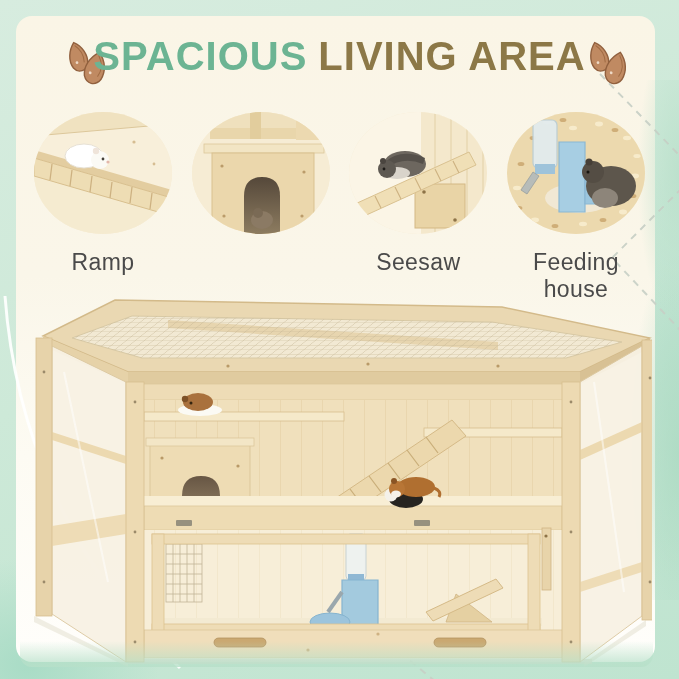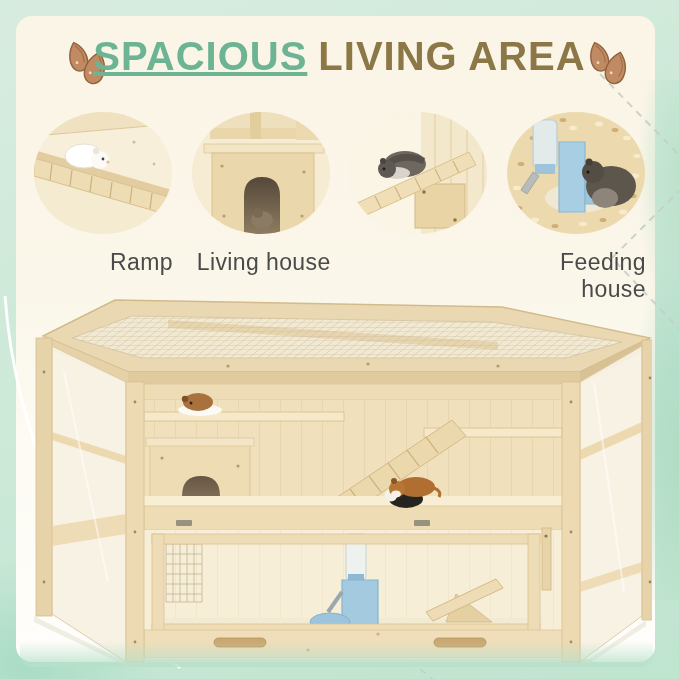--- a/index.html
+++ b/index.html
@@ -24,27 +24,27 @@
   .wash-bottom{
     position:absolute;left:20px;right:26px;bottom:12px;height:26px;pointer-events:none;
     background:linear-gradient(to top, rgba(183,224,201,.85), rgba(183,224,201,0));
     border-radius:0 0 12px 12px;
   }
   .deco{position:absolute;left:0;top:0;}
   .title{
     position:absolute;top:34px;left:0;width:100%;text-align:center;
     font-size:40px;font-weight:bold;letter-spacing:1px;white-space:nowrap;
   }
-  .title .t1{color:#6cb493;margin-right:11px;text-decoration:underline;}
+  .title .t1{color:#6cb493;margin-right:11px;}
   .title .t2{color:#8c7847;}
   .seeds{position:absolute;width:48px;height:46px;}
   .seeds.left{left:64px;top:40px;}
   .seeds.right{left:585px;top:40px;}
   .features{position:absolute;left:33px;top:112px;width:613px;display:flex;justify-content:space-between;}
-  .feature{width:140px;text-align:right;}
+  .feature{width:140px;text-align:center;}
   .photo{width:138px;height:122px;border-radius:50%;overflow:hidden;background:#f6ecd4;margin:0 auto;}
   .feature-label{margin-top:15px;font-size:23px;color:#4a4a4a;letter-spacing:.4px;}
   .cage{position:absolute;left:28px;top:282px;}
 </style>
 </head>
 <body>
 
 <div class="canvas">
 
   <div class="panel"></div>
@@ -140,21 +140,20 @@
           <rect x="20" y="41" width="102" height="81" fill="#ebd7ac" stroke="#d9c190" stroke-width="1"></rect>
           <path d="M52 122 V84 Q52 65 70 65 Q88 65 88 84 V122 Z" fill="url(#archG)"></path>
           <ellipse cx="70" cy="108" rx="11" ry="9" fill="#8b7a64"></ellipse>
           <circle cx="66" cy="101" r="5" fill="#7a6a55"></circle>
           <circle cx="30" cy="54" r="1.6" fill="#bb9c6a"></circle>
             <circle cx="112" cy="60" r="1.6" fill="#bb9c6a"></circle>
           <circle cx="32" cy="104" r="1.6" fill="#bb9c6a"></circle>
             <circle cx="110" cy="104" r="1.6" fill="#bb9c6a"></circle>
         </svg>
       </div>
-      <div class="feature-label">Living house</div>
     </div>
 
     <div class="feature">
       <div class="photo">
         <svg width="138" height="122" viewBox="0 0 138 122">
           <rect width="138" height="122" fill="#fbf5e6"></rect>
           <rect x="72" y="0" width="66" height="122" fill="#f4e8cc"></rect>
           <g stroke="#e2d0a6" stroke-width="1">
               <line x1="86" y1="0" x2="86" y2="122"></line>
               <line x1="102" y1="0" x2="102" y2="122"></line>
@@ -175,20 +174,21 @@
           <g>
             <ellipse cx="56" cy="52" rx="21" ry="13" fill="#6d675f"></ellipse>
             <path d="M36 50 Q52 36 76 46 L74 52 Q54 44 38 56 Z" fill="#55504a"></path>
             <ellipse cx="48" cy="61" rx="13" ry="6" fill="#d9d4cb"></ellipse>
             <circle cx="38" cy="57" r="9" fill="#5e5952"></circle>
             <circle cx="34" cy="49" r="3" fill="#4a453f"></circle>
             <circle cx="35" cy="57" r="1.4" fill="#1d1b18"></circle>
           </g>
         </svg>
       </div>
+      <div class="feature-label">Seesaw</div>
     </div>
 
     <div class="feature">
       <div class="photo">
         <svg width="138" height="122" viewBox="0 0 138 122">
           <rect width="138" height="122" fill="#ecd9ae"></rect>
           <g fill="#f7ebcb">
             <ellipse cx="14" cy="18" rx="4" ry="2.4"></ellipse>
               <ellipse cx="40" cy="10" rx="4" ry="2.2"></ellipse>
               <ellipse cx="92" cy="12" rx="4" ry="2.4"></ellipse>

